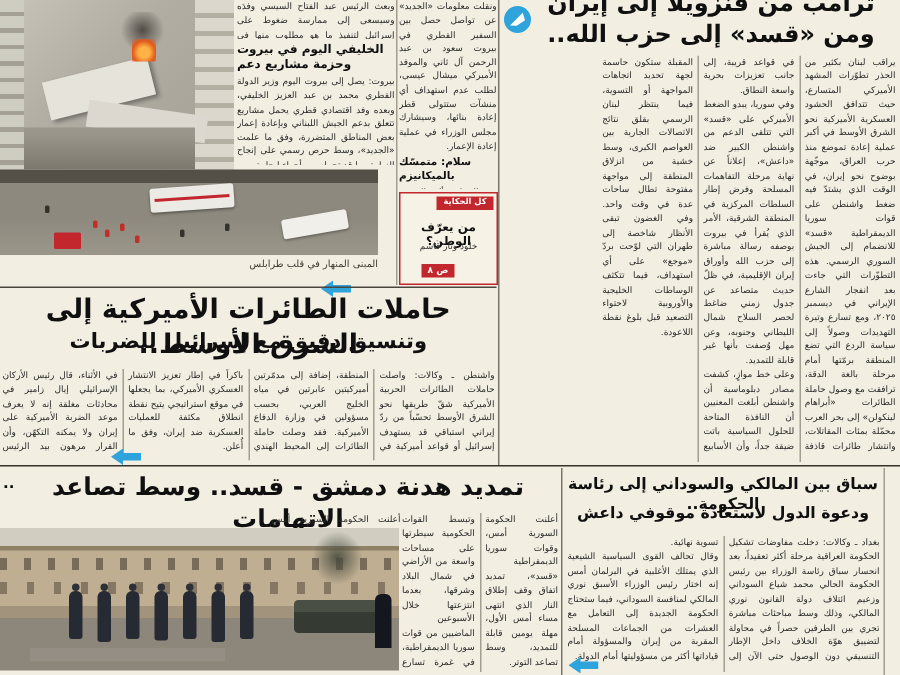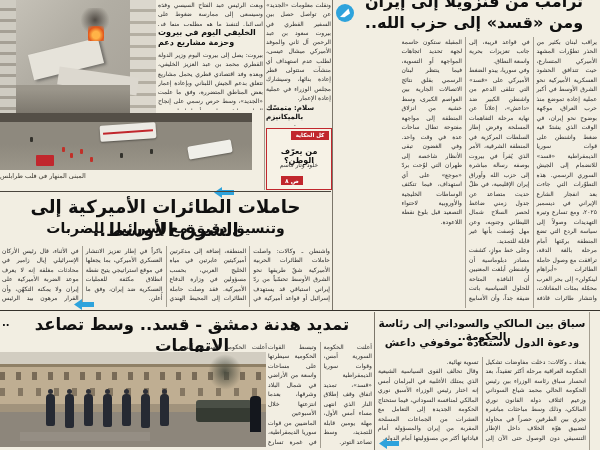--- a/index.html
+++ b/index.html
@@ -7,21 +7,21 @@
         font-family:"DejaVu Sans",sans-serif;direction:rtl;color:#1d1d1d;}
   .abs{position:absolute;}
   .vrule{position:absolute;width:1px;background:#a39d8f;}
   .hrule{position:absolute;height:1px;background:#4a453d;}
   .hl{font-weight:bold;color:#101010;text-align:center;line-height:1.25;}
   .art-body{font-size:6px;line-height:1.58;text-align:justify;color:#2a2a2a;overflow:hidden;
             column-gap:7px;column-rule:1px solid #a39e92;column-fill:auto;white-space:pre-line;}
   .cols4{column-count:4;} .cols2{column-count:2;}
   .onecol{font-size:6px;line-height:1.55;text-align:justify;color:#2a2a2a;overflow:hidden;white-space:pre-line;}
   .subhead{font-weight:bold;font-size:8px;color:#101010;text-align:left;line-height:1.25;margin:2px 0;}
-  .caption{font-size:6.5px;color:#3a372f;text-align:left;}
+  .caption{font-size:6.5px;color:#3a372f;text-align:right;}
   
   .promo{border:1px solid #c1272d;background:#f6f2e6;}
   .promo-banner{position:absolute;top:2px;right:2px;width:38px;height:9px;background:#c1272d;color:#fff;
                 font-size:5.5px;line-height:9px;text-align:center;font-weight:bold;}
   .promo-title{position:absolute;top:18px;left:0;right:0;text-align:center;font-weight:bold;font-size:8px;color:#111;}
   .promo-author{position:absolute;top:32px;left:0;right:0;text-align:center;font-size:6px;color:#333;}
   .promo-badge{position:absolute;bottom:4px;left:14px;width:22px;height:9px;background:#c1272d;color:#fff;
                font-size:6px;line-height:9px;text-align:center;font-weight:bold;}
   
   .photo{position:absolute;overflow:hidden;}

